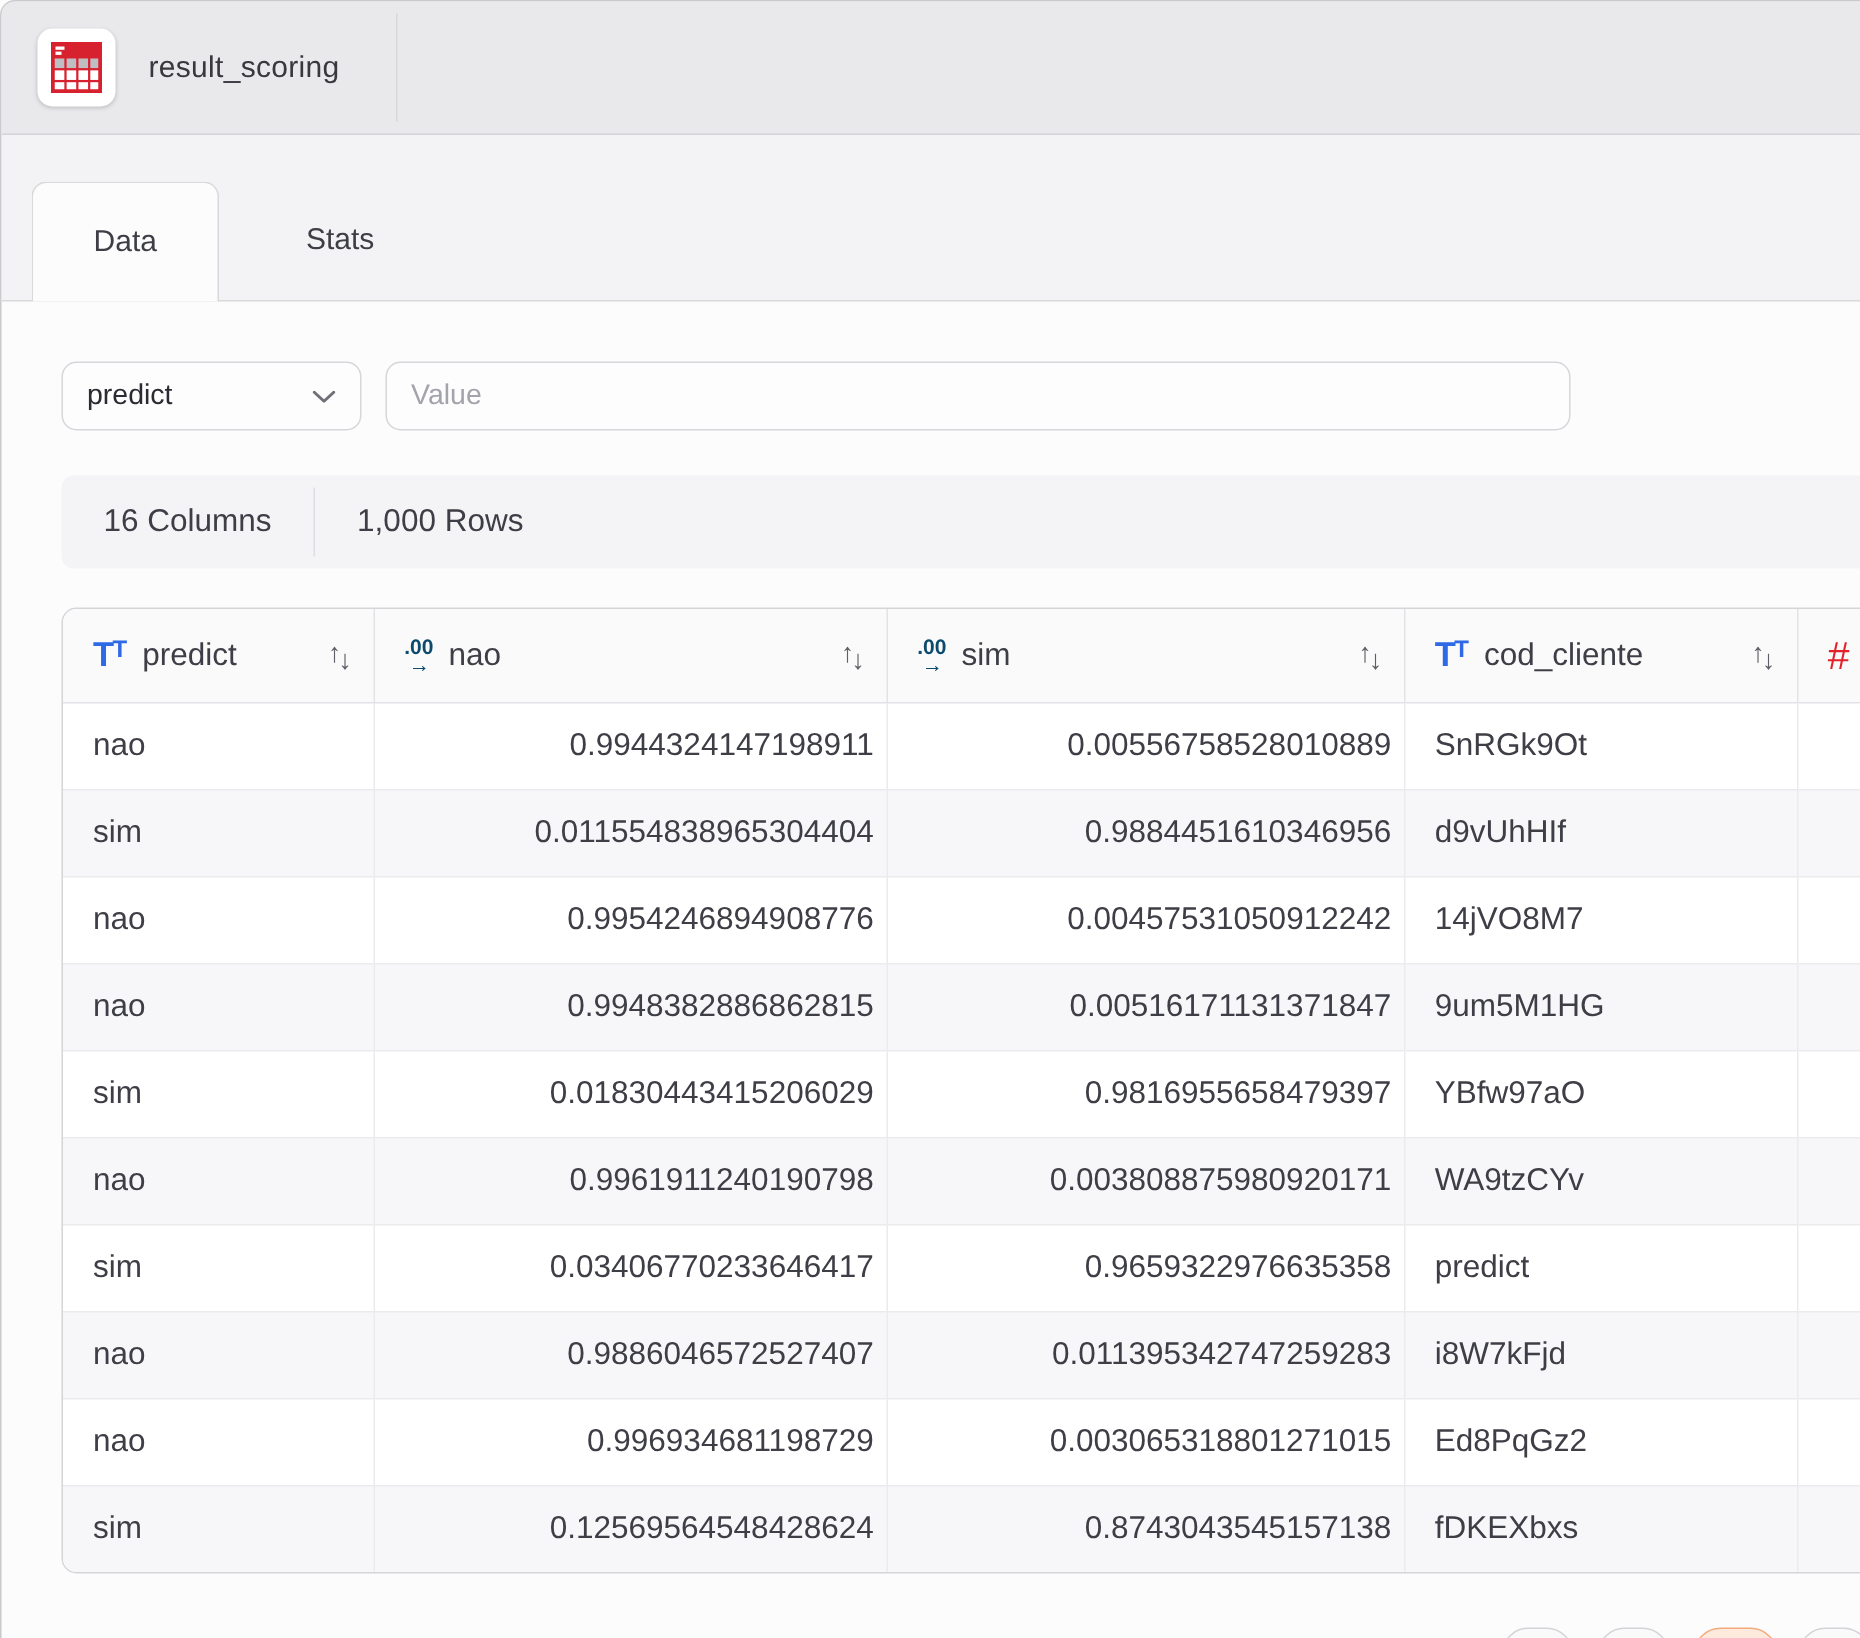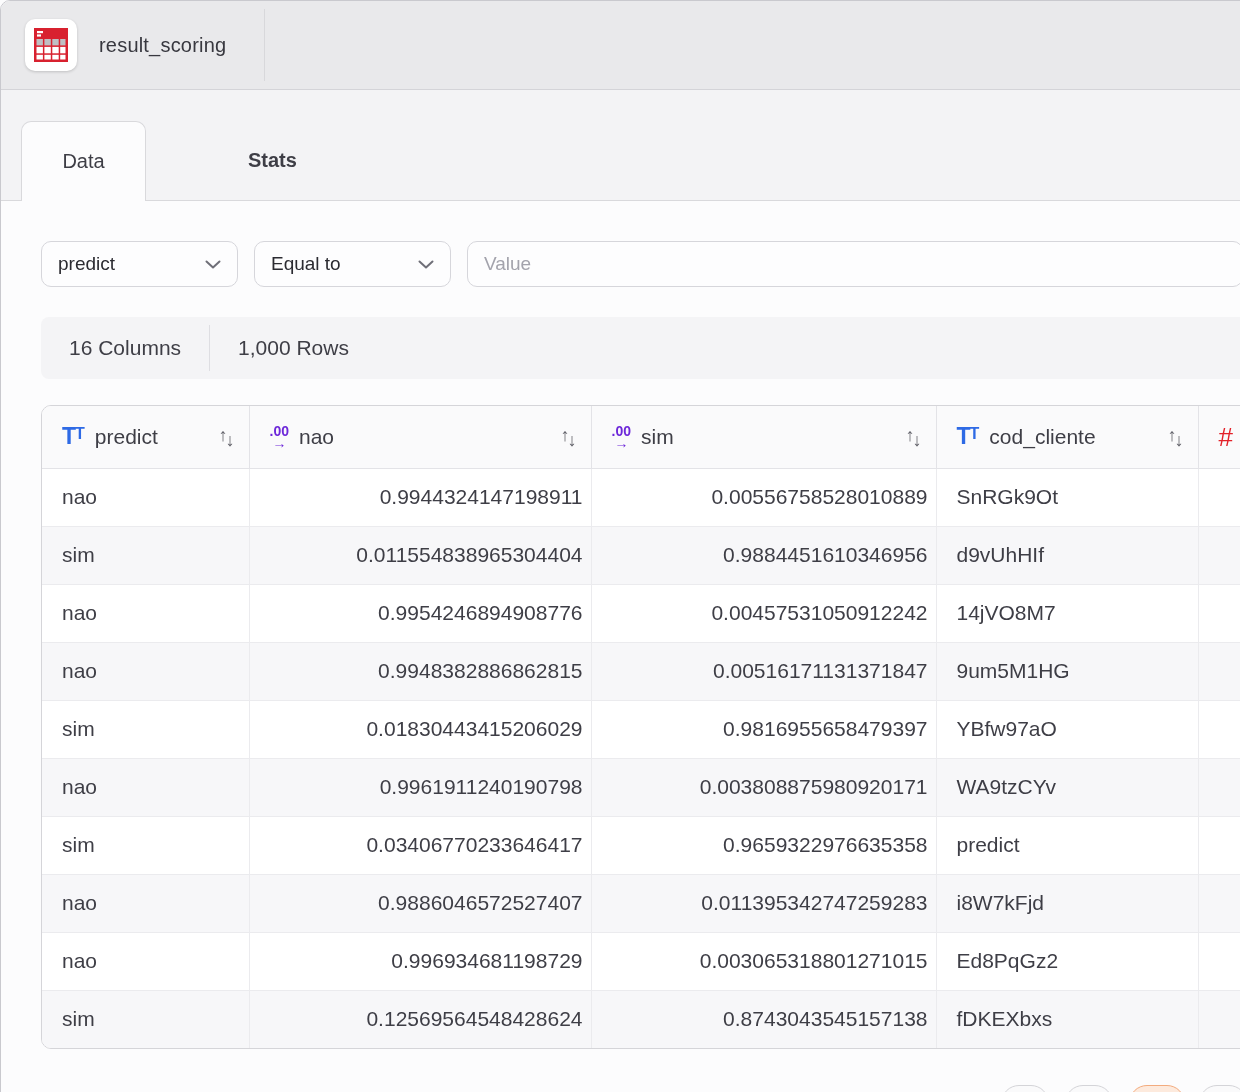--- a/index.html
+++ b/index.html
@@ -38,21 +38,21 @@
   .tab{
     font-size:20px;color:#3e3e46;display:flex;align-items:center;justify-content:center;
     height:80px;cursor:pointer;text-align:right;
   }
   .tab.active{
     width:125px;background:#fcfcfd;border:1px solid #d9d9dc;border-bottom:none;
     border-radius:10px 10px 0 0;position:relative;top:1px;box-sizing:border-box;
   }
   .tab.inactive{background:transparent;}
   .tab.ml-a{margin-left:41px;}
-  .tab.ml-b{margin-left:102px;font-weight:bold;}
+  .tab.ml-b{margin-left:58px;}
   
   .filter-row{
     display:flex;align-items:center;gap:16px;margin:40px 0 0 40px;
   }
   .control{
     height:46px;box-sizing:border-box;border:1px solid #d6d6db;border-radius:10px;
     background:#fdfdfe;display:flex;align-items:center;font-size:19px;color:#2b2b31;
   }
   .select{width:200px;padding:0 16px;justify-content:space-between;cursor:pointer;}
   .value-input{
@@ -92,21 +92,21 @@
   }
   tbody td:last-child{border-right:none;}
   tbody tr.alt td{background:#f7f7f9;}
   tbody tr:last-child td{border-bottom:none;}
   td.num{text-align:right;padding:0 8px 0 8px;}
   td.txt{text-align:left;}
   
   .icon-text{display:inline-flex;align-items:flex-start;color:#2e6ae5;font-weight:600;line-height:1;}
   .icon-text .t-big{font-size:23px;}
   .icon-text .t-small{font-size:16px;margin-left:-1px;margin-top:1px;}
-  .icon-decimal{display:inline-flex;flex-direction:column;align-items:flex-start;color:#6d28d9;line-height:1;}
+  .icon-decimal{display:inline-flex;flex-direction:column;align-items:flex-start;color:#0c4a6e;line-height:1;}
   .icon-decimal .d-top{font-size:14px;font-weight:700;letter-spacing:0;}
   .icon-decimal .d-arrow{font-size:14px;margin-top:-2px;margin-left:3px;}
   .icon-hash{font-size:26px;font-weight:500;color:#e32129;line-height:1;}
   .icon-sort{display:inline-flex;color:#5f5f67;font-size:18px;line-height:1;cursor:pointer;}
   .icon-sort .up{transform:translateY(-2px);}
   .icon-sort .down{transform:translateY(3px);margin-left:-2px;}
   
   .pager{position:absolute;left:0;top:1084px;width:1240px;height:40px;}
   .pill{
     position:absolute;height:36px;border-radius:18px;box-sizing:border-box;
@@ -159,28 +159,20 @@
 
   <div class="filter-row">
     <div class="control select">
       <span>predict</span>
       <span class="chev">
         <svg width="16" height="9" viewBox="0 0 16 9">
             <polyline points="1.5,1.5 8,7.5 14.5,1.5" fill="none" stroke="#6f6f78" stroke-width="2" stroke-linecap="round" stroke-linejoin="round"></polyline>
           </svg>
       </span>
     </div>
-    <div class="control select">
-      <span>Equal to</span>
-      <span class="chev">
-        <svg width="16" height="9" viewBox="0 0 16 9">
-            <polyline points="1.5,1.5 8,7.5 14.5,1.5" fill="none" stroke="#6f6f78" stroke-width="2" stroke-linecap="round" stroke-linejoin="round"></polyline>
-          </svg>
-      </span>
-    </div>
     <input class="value-input" type="text" placeholder="Value" style="">
   </div>
 
   <div class="summary">
     <span class="item">16 Columns</span>
     <span class="sdiv"></span>
     <span class="item">1,000 Rows</span>
   </div>
 
   <div class="table-wrap">

